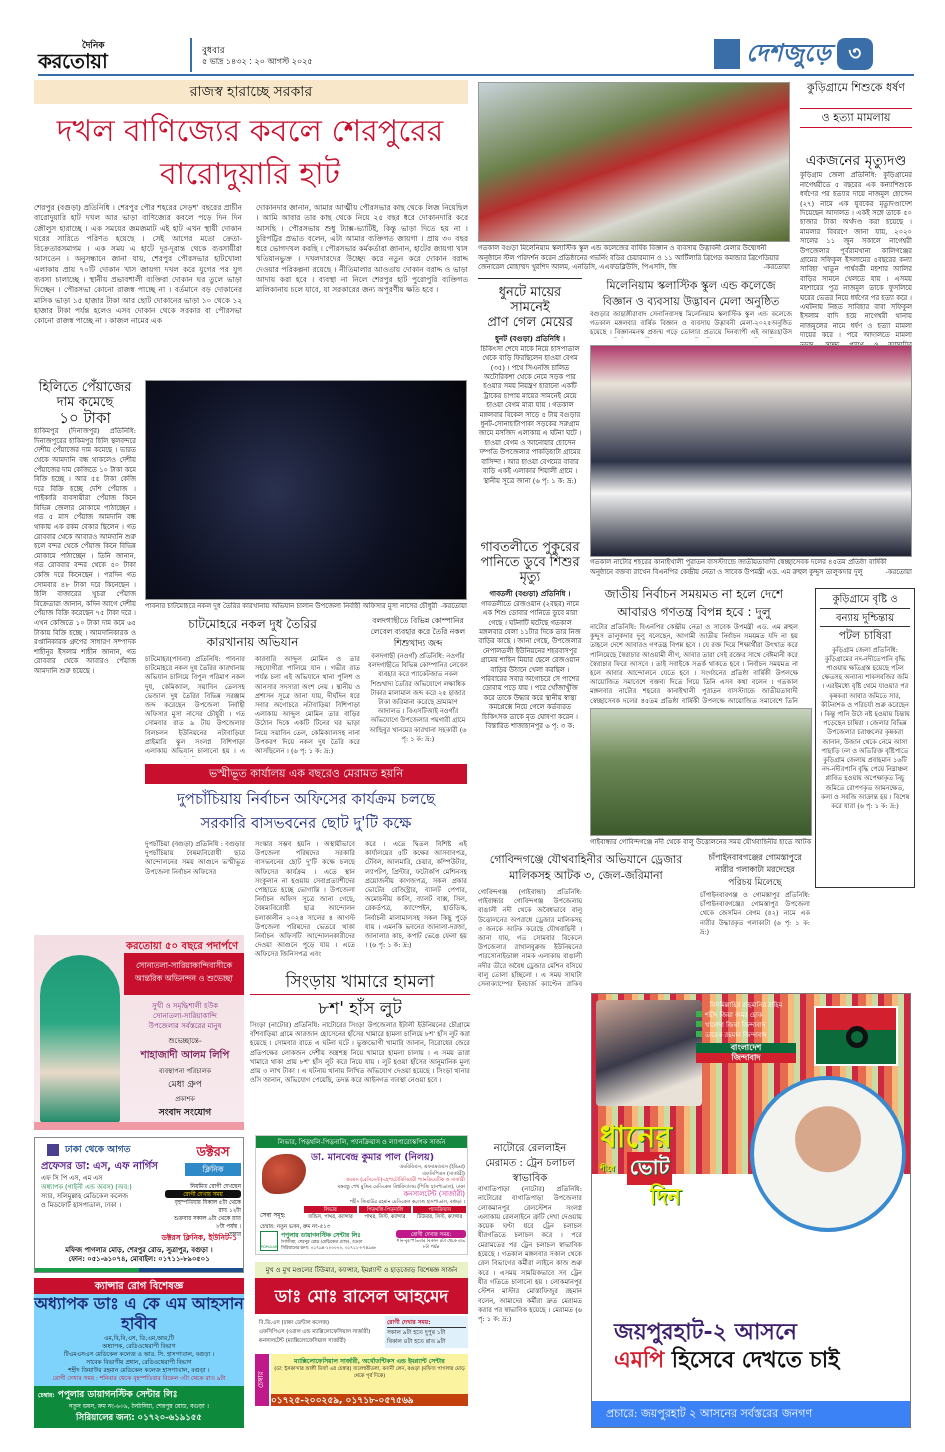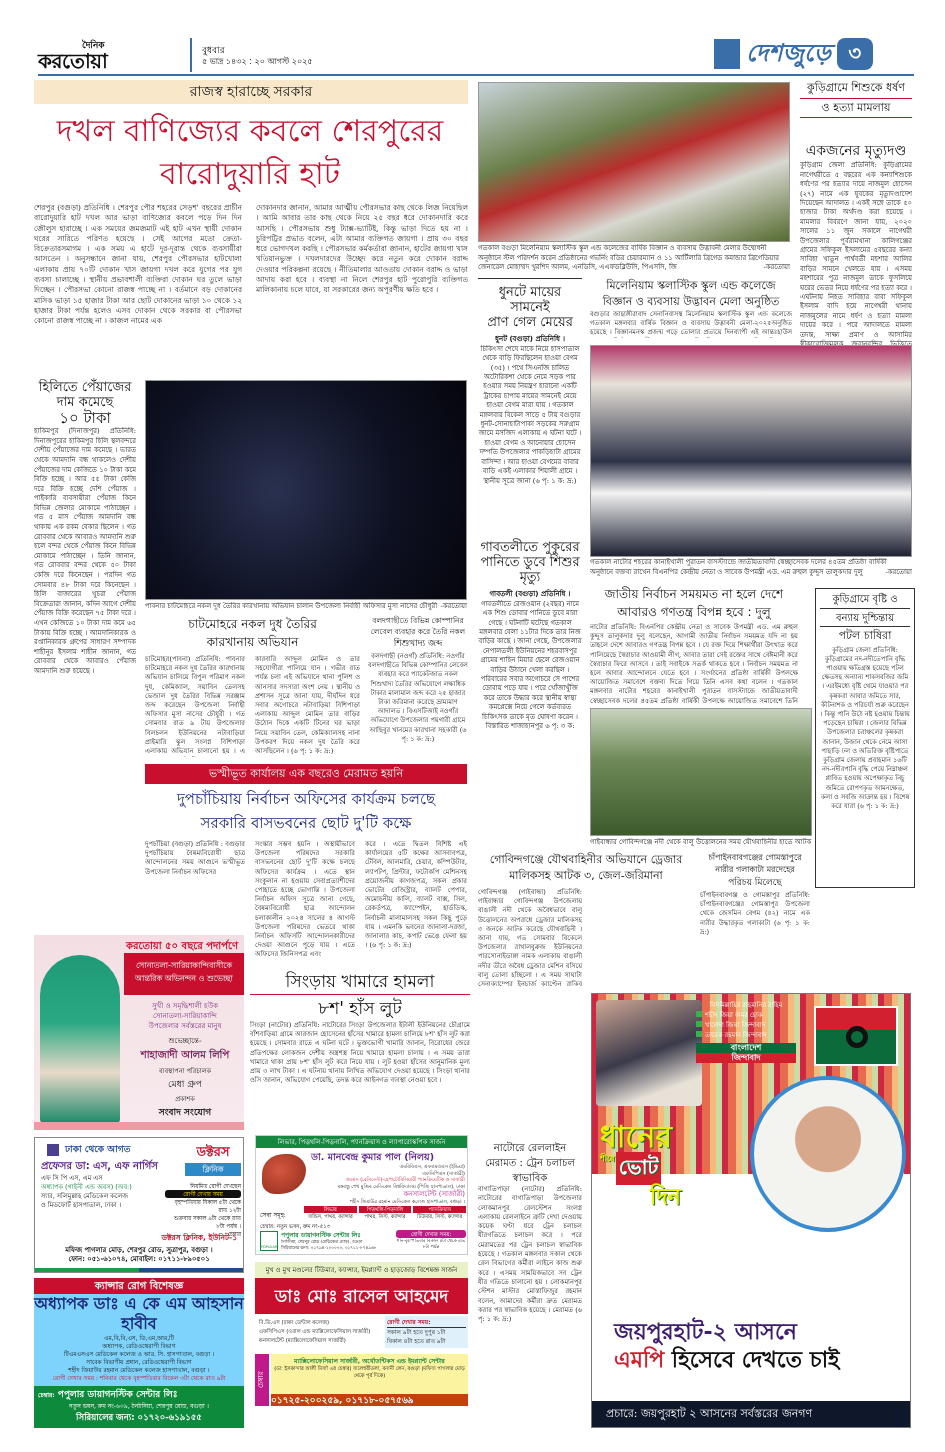--- a/index.html
+++ b/index.html
@@ -48,21 +48,21 @@
 <div class="abs body-text" style="left:34px;top:203px;width:208px;height:147px;">শেরপুর (বগুড়া) প্রতিনিধি । শেরপুর পৌর শহরের সেড়শ' বছরের প্রাচীন বারোদুয়ারি হাট দখল আর ভাড়া বাণিজ্যের কবলে পড়ে দিন দিন জৌলুস হারাচ্ছে । এক সময়ের জমজমাট এই হাট এখন স্থায়ী দোকান ঘরের সারিতে পরিণত হয়েছে । সেই আগের মতো ক্রেতা-বিক্রেতারসমাগম । এক সময় এ হাটে দূর-দূরান্ত থেকে ব্যবসায়ীরা আসতেন । অনুসন্ধানে জানা যায়, শেরপুর পৌরসভার হাটখোলা এলাকায় প্রায় ৭০টি দোকান খাস জায়গা দখল করে যুগের পর যুগ ব্যবসা চালাচ্ছে । স্থানীয় প্রভাবশালী ব্যক্তিরা দোকান ঘর তুলে ভাড়া দিচ্ছেন । পৌরসভা কোনো রাজস্ব পাচ্ছে না । বর্তমানে বড় দোকানের মাসিক ভাড়া ১৫ হাজার টাকা আর ছোট দোকানের ভাড়া ১০ থেকে ১২ হাজার টাকা পর্যন্ত হলেও এসব দোকান থেকে সরকার বা পৌরসভা কোনো রাজস্ব পাচ্ছে না । কাজল নামের এক</div>
 <div class="abs body-text" style="left:256px;top:203px;width:212px;height:147px;">দোকানদার জানান, আমার আত্মীয় পৌরসভার কাছ থেকে লিজ নিয়েছিল । আমি আবার তার কাছ থেকে নিয়ে ২৫ বছর ধরে দোকানদারি করে আসছি । পৌরসভায় শুধু ট্যাক্স-ভ্যাটিই, কিন্তু ভাড়া দিতে হয় না । চুরিপট্টির প্রভাত বলেন, এটা আমার ব্যক্তিগত জায়গা । প্রায় ৩০ বছর ধরে ভোগদখল করছি । পৌরসভার কর্মকর্তারা জানান, হাটের জায়গা খাস খতিয়ানভুক্ত । দখলদারদের উচ্ছেদ করে নতুন করে দোকান বরাদ্দ দেওয়ার পরিকল্পনা রয়েছে । নীতিমালার আওতায় দোকান বরাদ্দ ও ভাড়া আদায় করা হবে । ব্যবস্থা না নিলে শেরপুর হাট পুরোপুরি ব্যক্তিগত মালিকানায় চলে যাবে, যা সরকারের জন্য অপূরণীয় ক্ষতি হবে ।</div>
 
 <div class="abs photo school" style="left:478px;top:82px;width:312px;height:160px;"></div>
 <div class="abs caption" style="left:478px;top:244px;width:312px;height:30px;">
   <span>গতকাল বগুড়া মিলেনিয়াম স্কলাস্টিক স্কুল এন্ড কলেজের বার্ষিক বিজ্ঞান ও ব্যবসায় উদ্ভাবনী মেলার উদ্বোধনী অনুষ্ঠানে স্টল পরিদর্শন করেন প্রতিষ্ঠানের গভর্নিং বডির চেয়ারম্যান ও ১১ আর্টিলারি ব্রিগেড কমান্ডার ব্রিগেডিয়ার জেনারেল মোহাম্মদ খুরশিদ আলম, এনডিসি, এএফডব্লিউসি, পিএসসি, জি</span>
   <span style="float:right;">-করতোয়া</span>
 </div>
 
 <div class="abs" style="left:800px;top:82px;width:112px;height:265px;">
-  <div class="hl" style="font-size:11px;border-bottom:1px solid #c8102e;padding-bottom:3px;">কুড়িগ্রামে শিশুকে ধর্ষণ</div>
+  <div class="hl" style="font-size:11px;border-bottom:1px solid #c8102e;padding-bottom:13px;">কুড়িগ্রামে শিশুকে ধর্ষণ</div>
   <div class="hl" style="font-size:11px;border-bottom:1px solid #c8102e;padding:3px 0;">ও হত্যা মামলায়</div>
   <div class="hl" style="font-size:14px;padding:3px 0;margin-top:21px;">একজনের মৃত্যুদণ্ড</div>
   <div class="body-text" style="height:200px;font-size:6.8px;line-height:9.4px;">কুড়িগ্রাম জেলা প্রতিনিধি: কুড়িগ্রামের নাগেশ্বরীতে ৫ বছরের এক কন্যাশিশুকে ধর্ষণের পর হত্যার দায়ে নাজমুল হোসেন (২৭) নামে এক যুবকের মৃত্যুদণ্ডাদেশ দিয়েছেন আদালত । একই সঙ্গে তাকে ৫০ হাজার টাকা অর্থদণ্ড করা হয়েছে । মামলার বিবরণে জানা যায়, ২০২০ সালের ১১ জুন সকালে নাগেশ্বরী উপজেলার পুর্বরামখানা কালিগঞ্জের গ্রামের সফিকুল ইসলামের ৫বছরের কন্যা সাবিহা খাতুন পার্শ্ববর্তী মহশার আলির বাড়ির সামনে খেলতে যায় । এসময় মহশারের পুত্র নাজমুল তাকে ফুসলিয়ে ঘরের ভেতর নিয়ে ধর্ষণের পর হত্যা করে । এঘটনায় নিহত সাবিহার বাবা সফিকুল ইসলাম বাদি হয়ে নাগেশ্বরী থানায় নাজমুলের নামে ধর্ষণ ও হত্যা মামলা দায়ের করে । পরে আদালতে মামলা তদন্ত, সাক্ষ্য প্রমাণ ও আসামির স্বীকারোক্তিমূলক জবানবন্দির ভিত্তিতে দোষী সাব্যস্ত হলে বিচারক মৃত্যুদণ্ডের আদেশ দেন ।</div>
 </div>
 
 <div class="abs" style="left:478px;top:278px;width:104px;height:258px;">
   <div class="rule" style="margin-bottom:6px;"></div>
   <div class="hl" style="font-size:13px;">ধুনটে মায়ের সামনেই</div>
   <div class="hl" style="font-size:13px;margin-bottom:3px;">প্রাণ গেল মেয়ের</div>
   <div style="font-size:7px;font-weight:bold;text-align:center;">ধুনট (বগুড়া) প্রতিনিধি ।</div>
@@ -315,24 +315,24 @@
     <div><span style="display:inline-block;width:6px;height:6px;background:#37b24d;margin-right:3px;"></span><span>তারেক রহমান জিন্দাবাদ</span></div>
     <div style="background:#0b6b3a;text-align:center;font-weight:bold;margin-top:3px;font-size:8px;">বাংলাদেশ</div>
     <div style="background:#d3202f;text-align:center;font-weight:bold;font-size:8px;">জিন্দাবাদ</div>
   </div>
   <div style="position:absolute;left:222px;top:12px;width:84px;height:60px;border:2px solid #fff;background:linear-gradient(180deg,#d3202f 0 40%,#0b6b3a 40% 100%);">
     <div style="position:absolute;left:30px;top:18px;width:22px;height:22px;border:5px solid #111;border-radius:50%;"></div>
   </div>
   <div style="position:absolute;left:158px;top:82px;width:156px;height:156px;border-radius:50%;border:4px solid #3a8ad0;background:radial-gradient(circle at 50% 40%,#d8a88c 0 28%,#f3f3f0 29% 100%);"></div>
   <div style="position:absolute;left:8px;top:128px;width:150px;color:#e8f000;font-weight:900;text-shadow:1px 1px 0 #0b6b3a;">
     <div style="font-size:30px;line-height:30px;">ধানের</div>
-    <div style="display:flex;align-items:flex-start;gap:1px;">
+    <div style="display:flex;align-items:center;gap:12px;">
         <span style="font-size:8px;">শীষে</span>
         <span style="font-size:20px;background:#d3202f;color:#fff;padding:0 3px;">ভোট</span>
       </div>
     <div style="font-size:22px;line-height:24px;padding-left:50px;">দিন</div>
   </div>
   <div style="position:absolute;left:0;top:302px;width:100%;height:106px;background:#fff;padding:22px 0 0 22px;">
     <div style="font-size:22px;font-weight:bold;color:#3d1f6b;line-height:28px;">জয়পুরহাট-২ আসনে</div>
     <div style="font-size:22px;font-weight:bold;line-height:28px;"><span style="color:#d3202f;">এমপি</span> <span style="color:#111;">হিসেবে দেখতে চাই</span></div>
   </div>
-  <div style="position:absolute;left:0;bottom:0;width:100%;height:26px;background:#0f172a;color:#fff;font-size:11px;line-height:26px;padding-left:14px;">প্রচারে: জয়পুরহাট ২ আসনের সর্বস্তরের জনগণ</div>
+  <div style="position:absolute;left:0;bottom:0;width:100%;height:26px;background:#3b82f6;color:#fff;font-size:11px;line-height:26px;padding-left:14px;">প্রচারে: জয়পুরহাট ২ আসনের সর্বস্তরের জনগণ</div>
 </div>
 
 </body></html>

